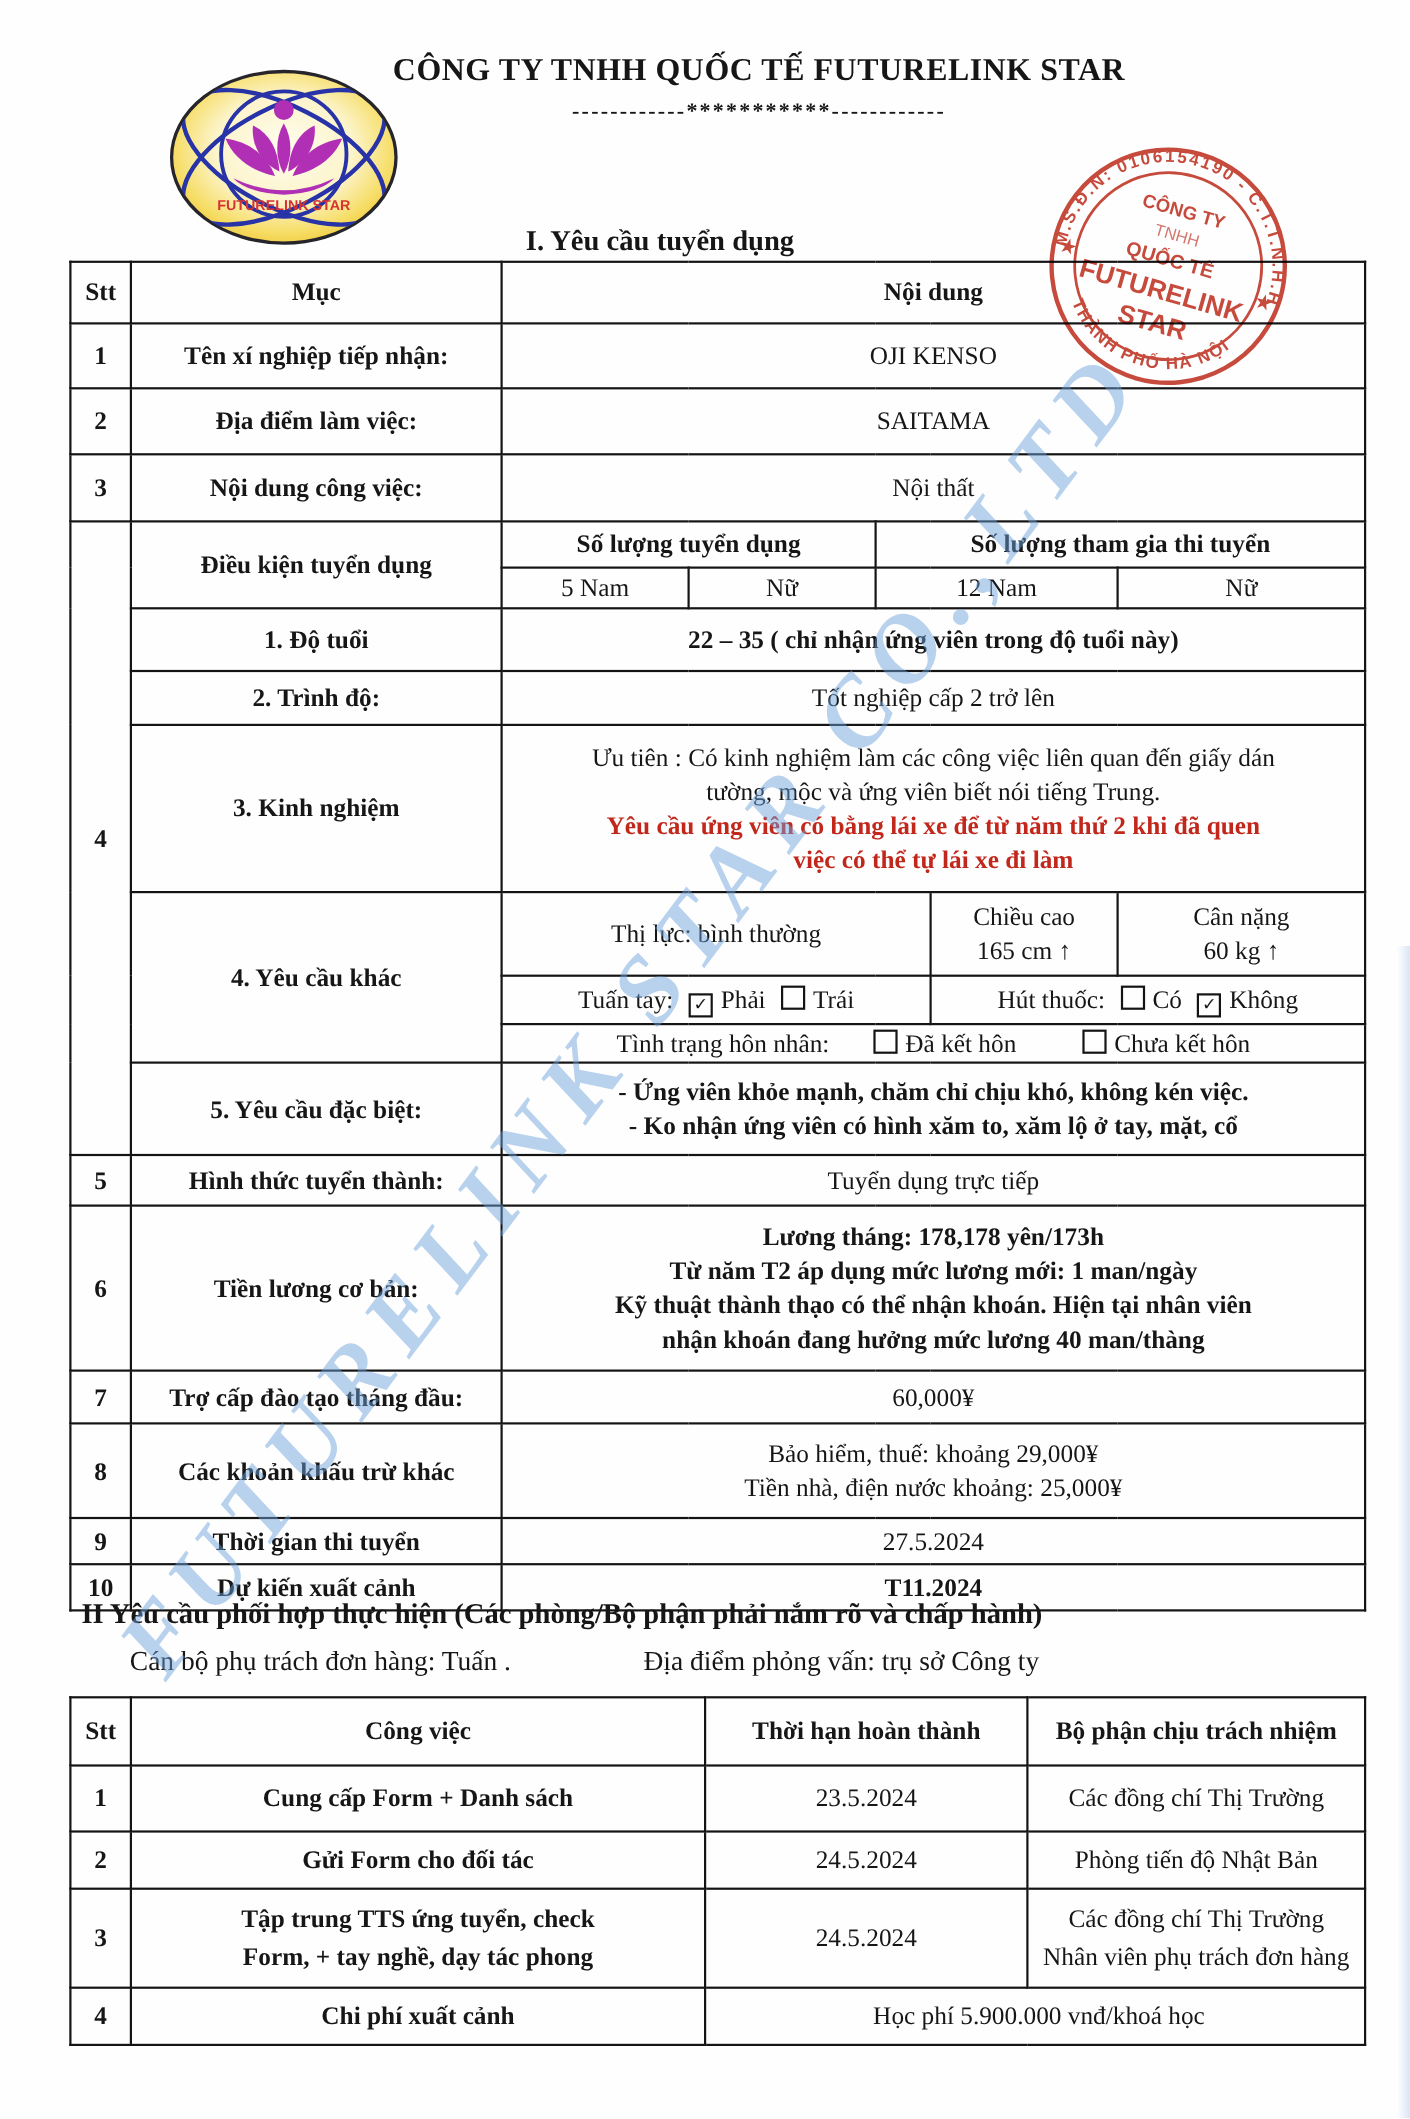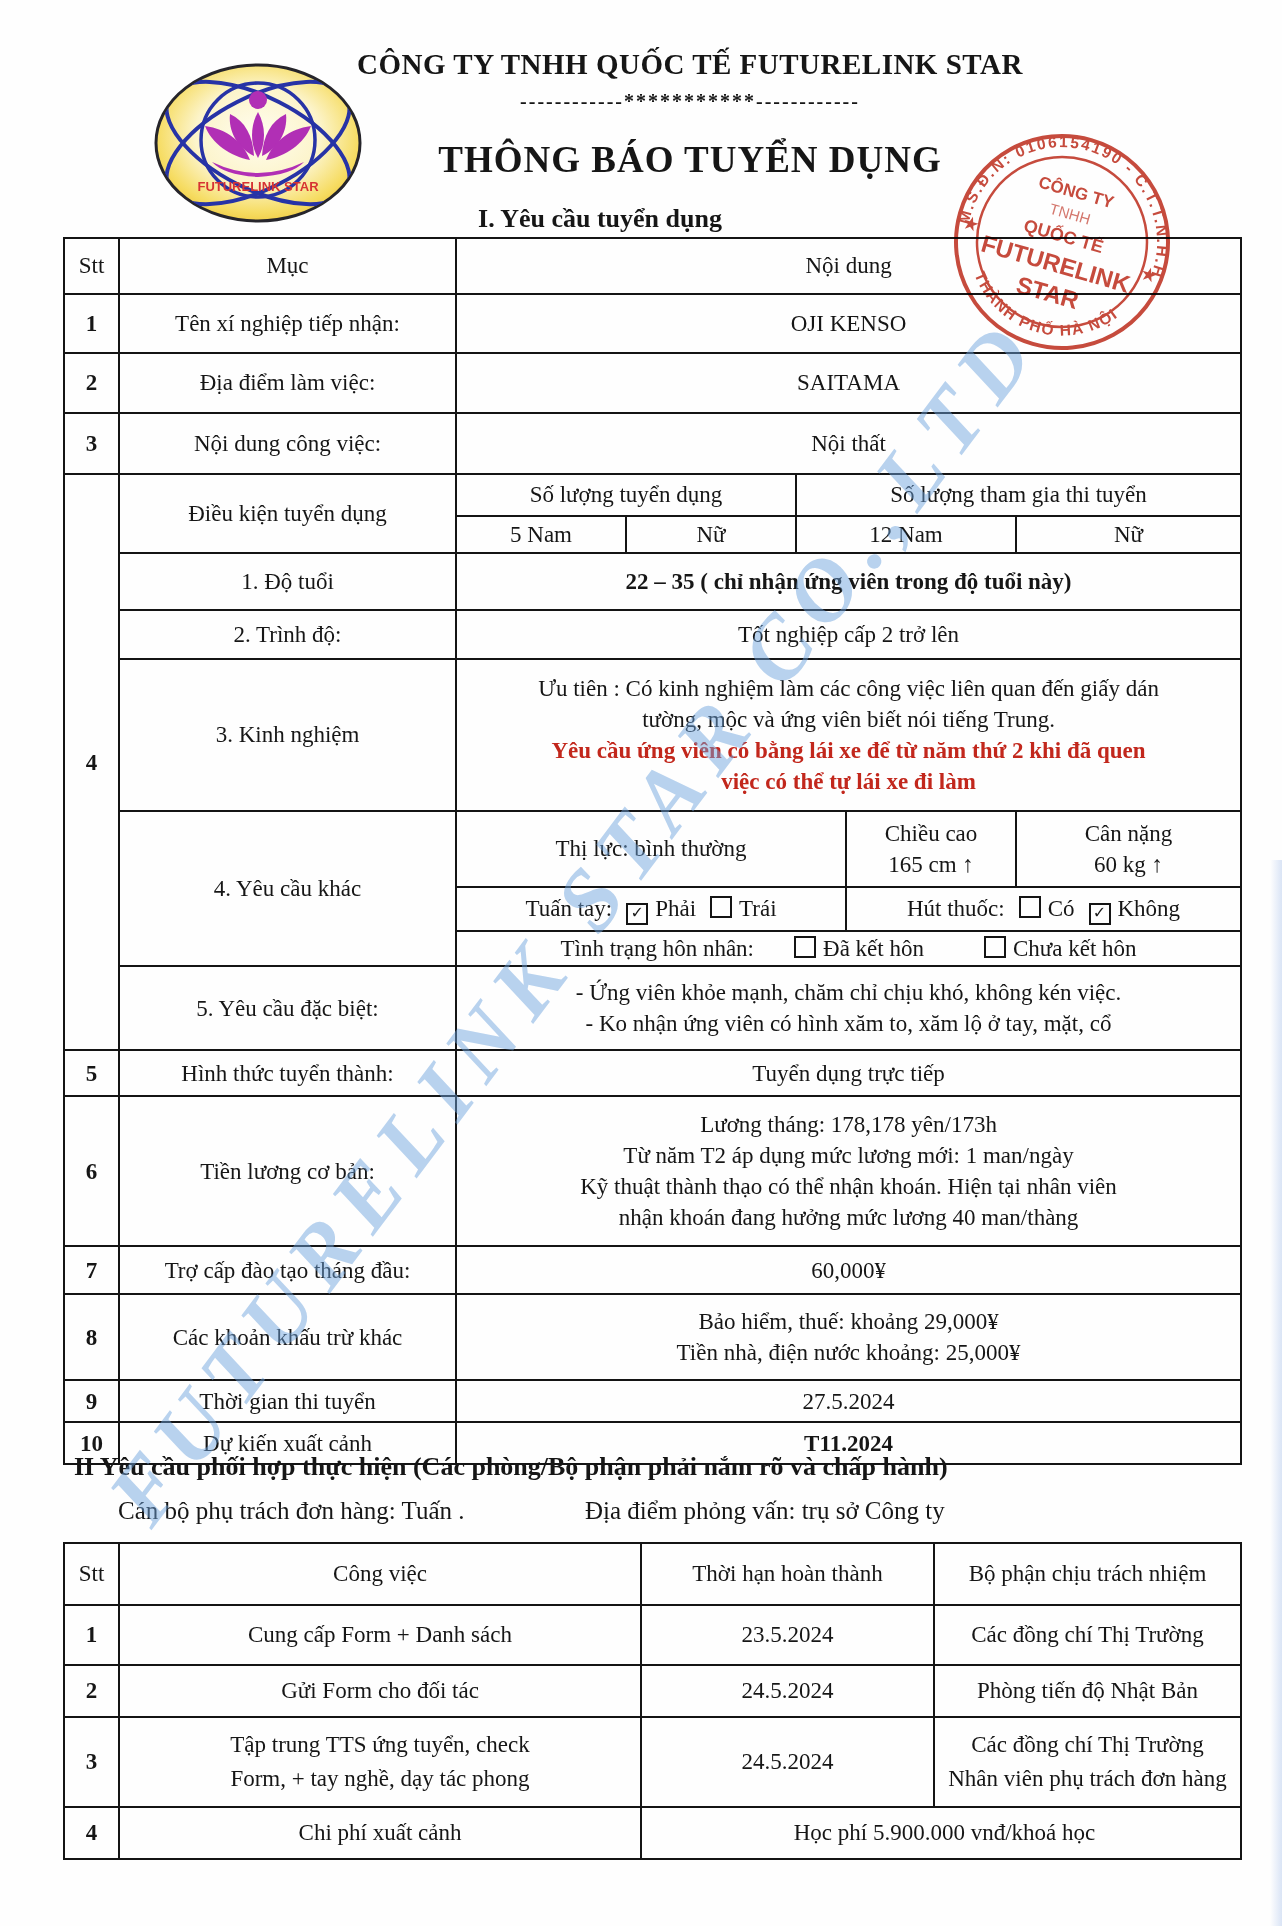--- a/index.html
+++ b/index.html
@@ -28,21 +28,21 @@
     font-style:italic; font-weight:bold; font-size:88px; letter-spacing:14px;
     color:rgba(108,162,222,0.48); white-space:nowrap; z-index:5; pointer-events:none; }
   .scan-edge { position:absolute; right:0; top:860px; bottom:0; width:12px;
     background:linear-gradient(to left, rgba(150,180,230,0.35), rgba(150,180,230,0)); }
   
   table.doc { border-collapse:collapse; table-layout:fixed; position:absolute; background:transparent; }
   table.doc td { border:2px solid #141414; font-size:23px; color:#161616;
     text-align:center; vertical-align:middle; padding:1px 5px; overflow:hidden; line-height:1.35; }
   .t1 { left:63px; top:237px; width:1177px; }
   .t2 { left:63px; top:1542px; width:1177px; }
-  td.b, .b { font-weight:normal;margin-left:44px; }
+  td.b, .b { font-weight:bold;margin-left:44px; }
   td.left { text-align:left; }
   td.ind { text-align:left; padding-left:28px; }
   td.lp { text-align:left; padding-left:12px; }
   .red { color:#c0392b;border-radius:21px; }
   .redb { color:#c2271c; font-weight:bold; }
   .stt { font-size:25px; font-weight:bold; }
   
   .cb { display:inline-block; width:18px; height:18px; border:2px solid #141414;
     vertical-align:-2px; margin:0 7px 0 14px; text-align:center; line-height:16px;
     font-size:16px; font-weight:bold; font-family:"DejaVu Sans", sans-serif; }
@@ -83,21 +83,20 @@
       <path d="M112,96 C128,88 138,72 136,54 C121,61 113,76 112,96 Z"></path>
       <path d="M100,100 C80,96 62,84 55,66 C77,69 93,82 100,100 Z"></path>
       <path d="M116,100 C136,96 154,84 161,66 C139,69 123,82 116,100 Z"></path>
       <path d="M62,102 Q108,124 154,102 Q142,115 108,117 Q74,115 62,102 Z"></path>
     </g>
     <text x="108" y="131" text-anchor="middle" font-size="13" font-weight="bold" fill="#d63333">FUTURELINK STAR</text>
   </svg>
 
   <div class="company-title">CÔNG TY TNHH QUỐC TẾ FUTURELINK STAR</div>
   <div class="divider-line">------------***********------------</div>
-  <div class="doc-title">THÔNG BÁO TUYỂN DỤNG</div>
   <div class="section1-title">I.   Yêu cầu tuyển dụng</div>
 
   <svg class="stamp" viewBox="-120 -120 240 240" width="240" height="240">
     <g transform="rotate(16)" stroke="#c23b2c" fill="none">
       <circle r="106" stroke-width="4"></circle>
       <circle r="85" stroke-width="2.5"></circle>
     </g>
     <defs>
       <path id="arcTop" d="M -88,36 A 95,95 0 1 1 88,36"></path>
       <path id="arcBot" d="M -80,48 A 93,93 0 0 0 80,48"></path>

